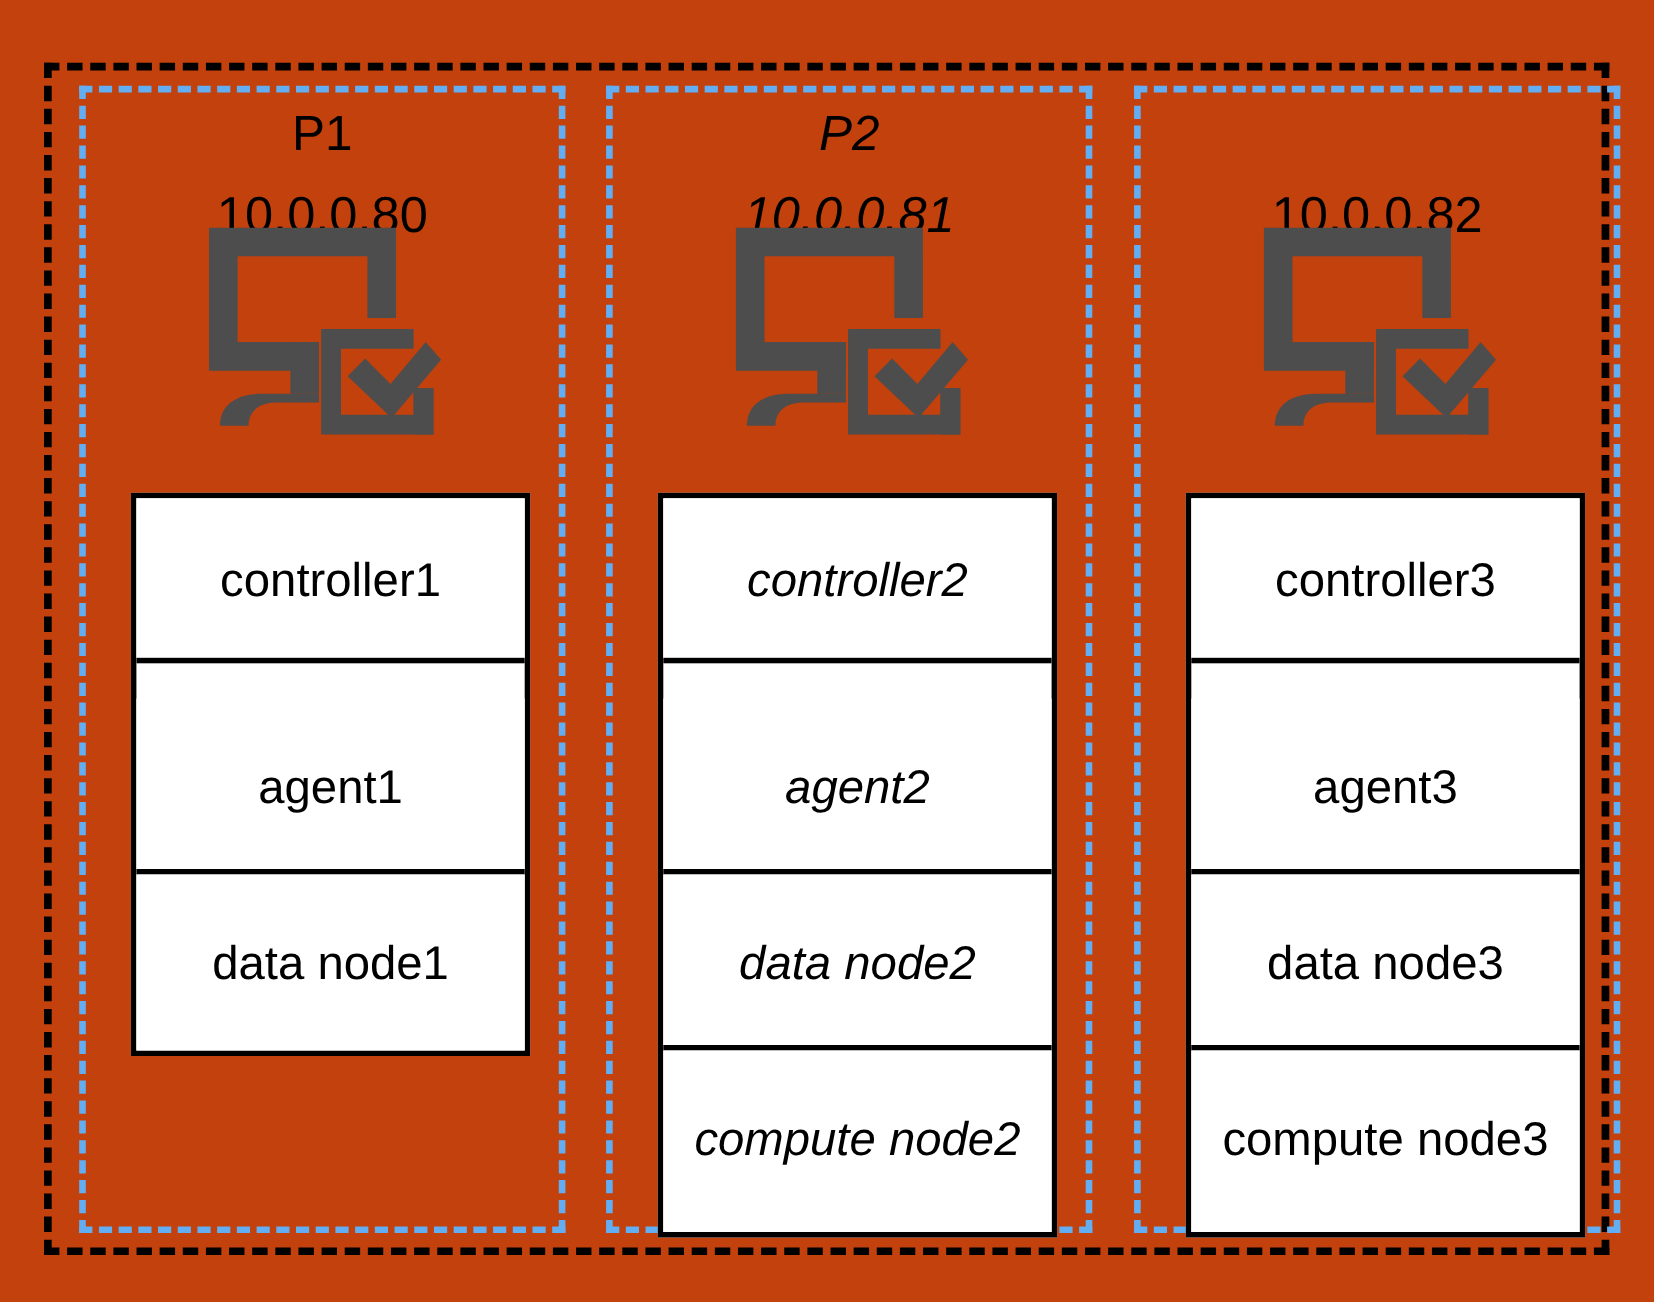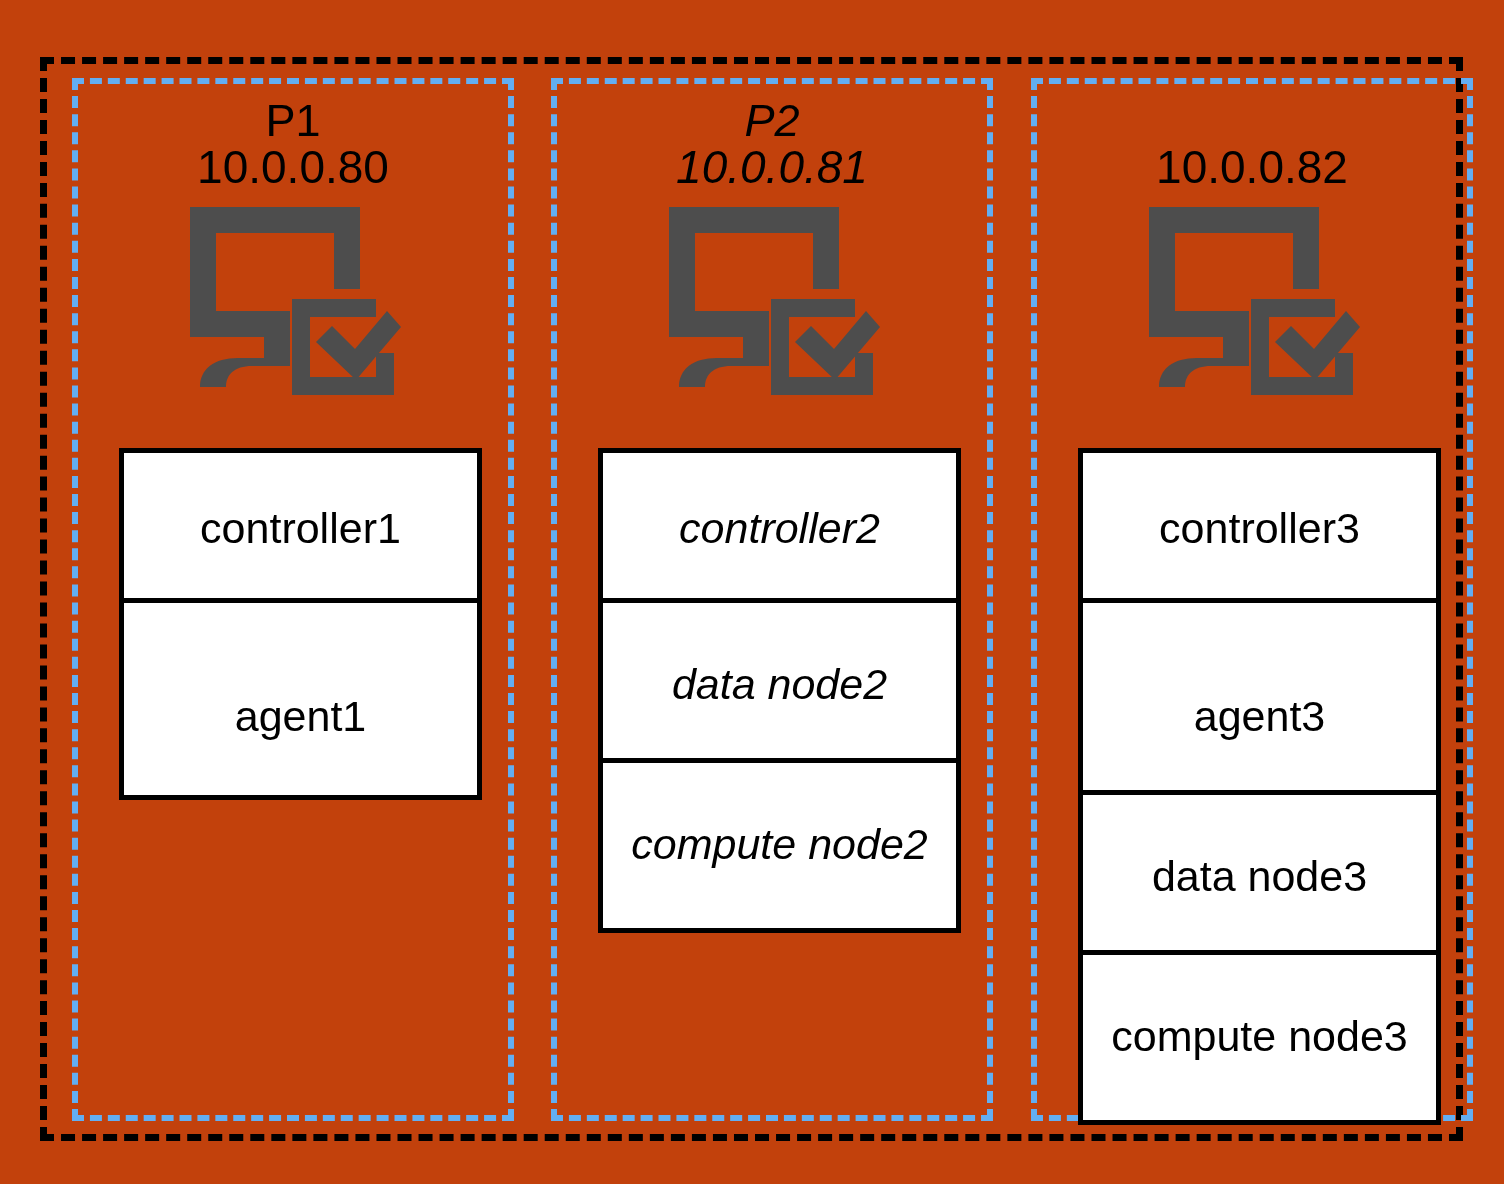--- a/index.html
+++ b/index.html
@@ -50,21 +50,21 @@
     left: 0;
     right: 0;
     text-align: center;
     font-size: 45px;
     line-height: 1.0;
     color: #000000;
     letter-spacing: 0px;
   }
   .panel-ip {
     position: absolute;
-    top: 60px;
+    top: 88px;
     left: 0;
     right: 0;
     text-align: center;
     font-size: 46px;
     line-height: 1.0;
     color: #000000;
   }
 
   
   .panel-icon {
@@ -150,20 +150,23 @@
         </g>
       </svg>
     </div>
 
     <div class="component-table">
       <div class="component-row r1">
         <div class="component-label">controller1</div>
       </div>
       <div class="component-row r2">
         <div class="component-label">agent1</div>
+      </div>
+      <div class="component-row r3">
+        <div class="component-label">data node1</div>
       </div>
     </div>
   </div>
 
   <div class="node-panel p2">
     <div class="panel-title">P2</div>
     <div class="panel-ip">10.0.0.81</div>
 
     <div class="panel-icon">
       <svg viewBox="0 0 215 196" xmlns="http://www.w3.org/2000/svg" aria-hidden="true">
@@ -175,20 +178,23 @@
           <path d="M190 150 H208 V192 H190 Z"></path>
           <path d="M130 139 L146 123 L169 146 L201 108 L215 124 L170 177 Z"></path>
         </g>
       </svg>
     </div>
 
     <div class="component-table">
       <div class="component-row r1">
         <div class="component-label">controller2</div>
       </div>
+      <div class="component-row r2">
+        <div class="component-label">agent2</div>
+      </div>
       <div class="component-row r3">
         <div class="component-label">data node2</div>
       </div>
       <div class="component-row r4">
         <div class="component-label">compute node2</div>
       </div>
     </div>
   </div>
 
   <div class="node-panel p3">

